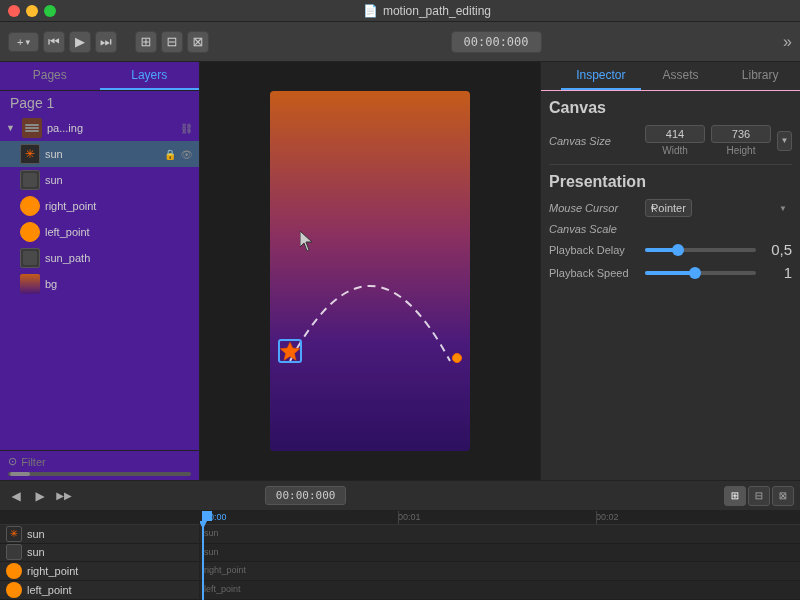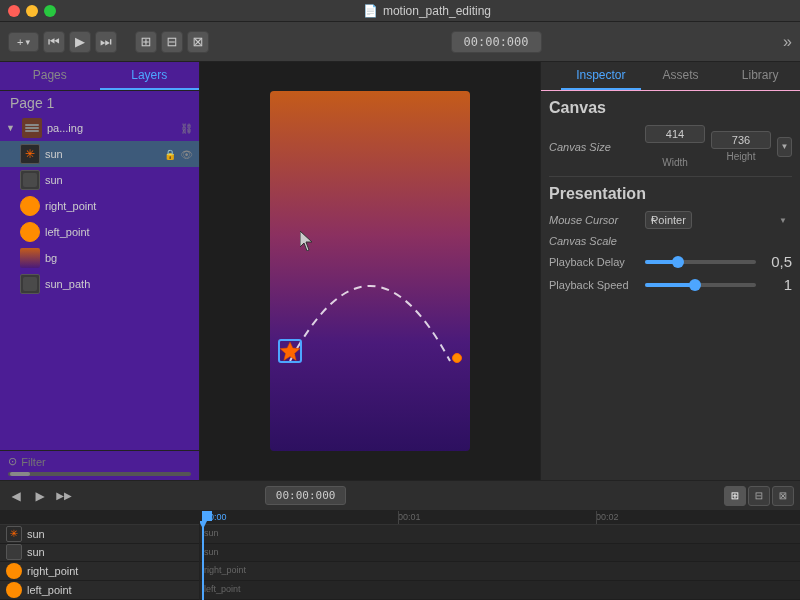--- a/index.html
+++ b/index.html
@@ -524,31 +524,31 @@
       <div class="layer-thumb" style="background:#ff8c00;border-radius:50%;border:1px solid #ff8c00"></div>
       <span class="layer-name">right_point</span>
     </div>
 
     <div class="layer-item indent-1">
       <div class="layer-thumb" style="background:#ff8c00;border-radius:50%;border:1px solid #ff8c00"></div>
       <span class="layer-name">left_point</span>
     </div>
 
     <div class="layer-item indent-1">
-      <div class="layer-thumb" style="background:linear-gradient(to bottom,#c45b1a,#4a1a7a)"></div>
-      <span class="layer-name">bg</span>
-    </div>
-
-    <div class="layer-item indent-1">
       <div class="layer-thumb" style="background:#3a3a3a;border:1px solid #555">
         <svg width="14" height="14" viewBox="0 0 14 14">
             <rect width="14" height="14" fill="#4a4a4a" rx="2"></rect>
           </svg>
       </div>
       <span class="layer-name">sun_path</span>
+    </div>
+
+    <div class="layer-item indent-1">
+      <div class="layer-thumb" style="background:linear-gradient(to bottom,#c45b1a,#4a1a7a)"></div>
+      <span class="layer-name">bg</span>
     </div>
 
     <div style="flex:1"></div>
 
     <div style="display:flex;align-items:center;padding:4px 8px;border-top:1px solid #222;gap:4px">
       <span style="font-size:11px;color:#888">⊙</span>
       <input type="text" style="background: none; border: none; outline: none; color: rgb(170, 170, 170); font-size: 11px; flex: 1 1 0%;" placeholder="Filter">
     </div>
 
     <div style="height:6px;padding:0 8px;margin-bottom:2px">
@@ -588,21 +588,21 @@
     <div class="right-panel-tabs">
       <div class="right-panel-tab active">Inspector</div>
       <div class="right-panel-tab">Assets</div>
       <div class="right-panel-tab">Library</div>
     </div>
     <div class="inspector-content">
 
       <div class="inspector-section-title">Canvas</div>
       <div class="inspector-row">
         <span class="inspector-label">Canvas Size</span>
-        <div style="display:flex;flex-direction:column;align-items:flex-start;gap:14px">
+        <div style="display:flex;flex-direction:column;align-items:flex-start;gap:2px">
           <input class="inspector-input" value="414" style="">
           <span class="inspector-input-label">Width</span>
         </div>
         <div style="display:flex;flex-direction:column;align-items:center;gap:2px">
           <input class="inspector-input" value="736" style="">
           <span class="inspector-input-label">Height</span>
         </div>
         <div style="width:20px;height:20px;background:#3c3c3c;border:1px solid #555;border-radius:3px;display:flex;align-items:center;justify-content:center;cursor:pointer">
           <span style="font-size:8px;color:#aaa">▼</span>
         </div>

